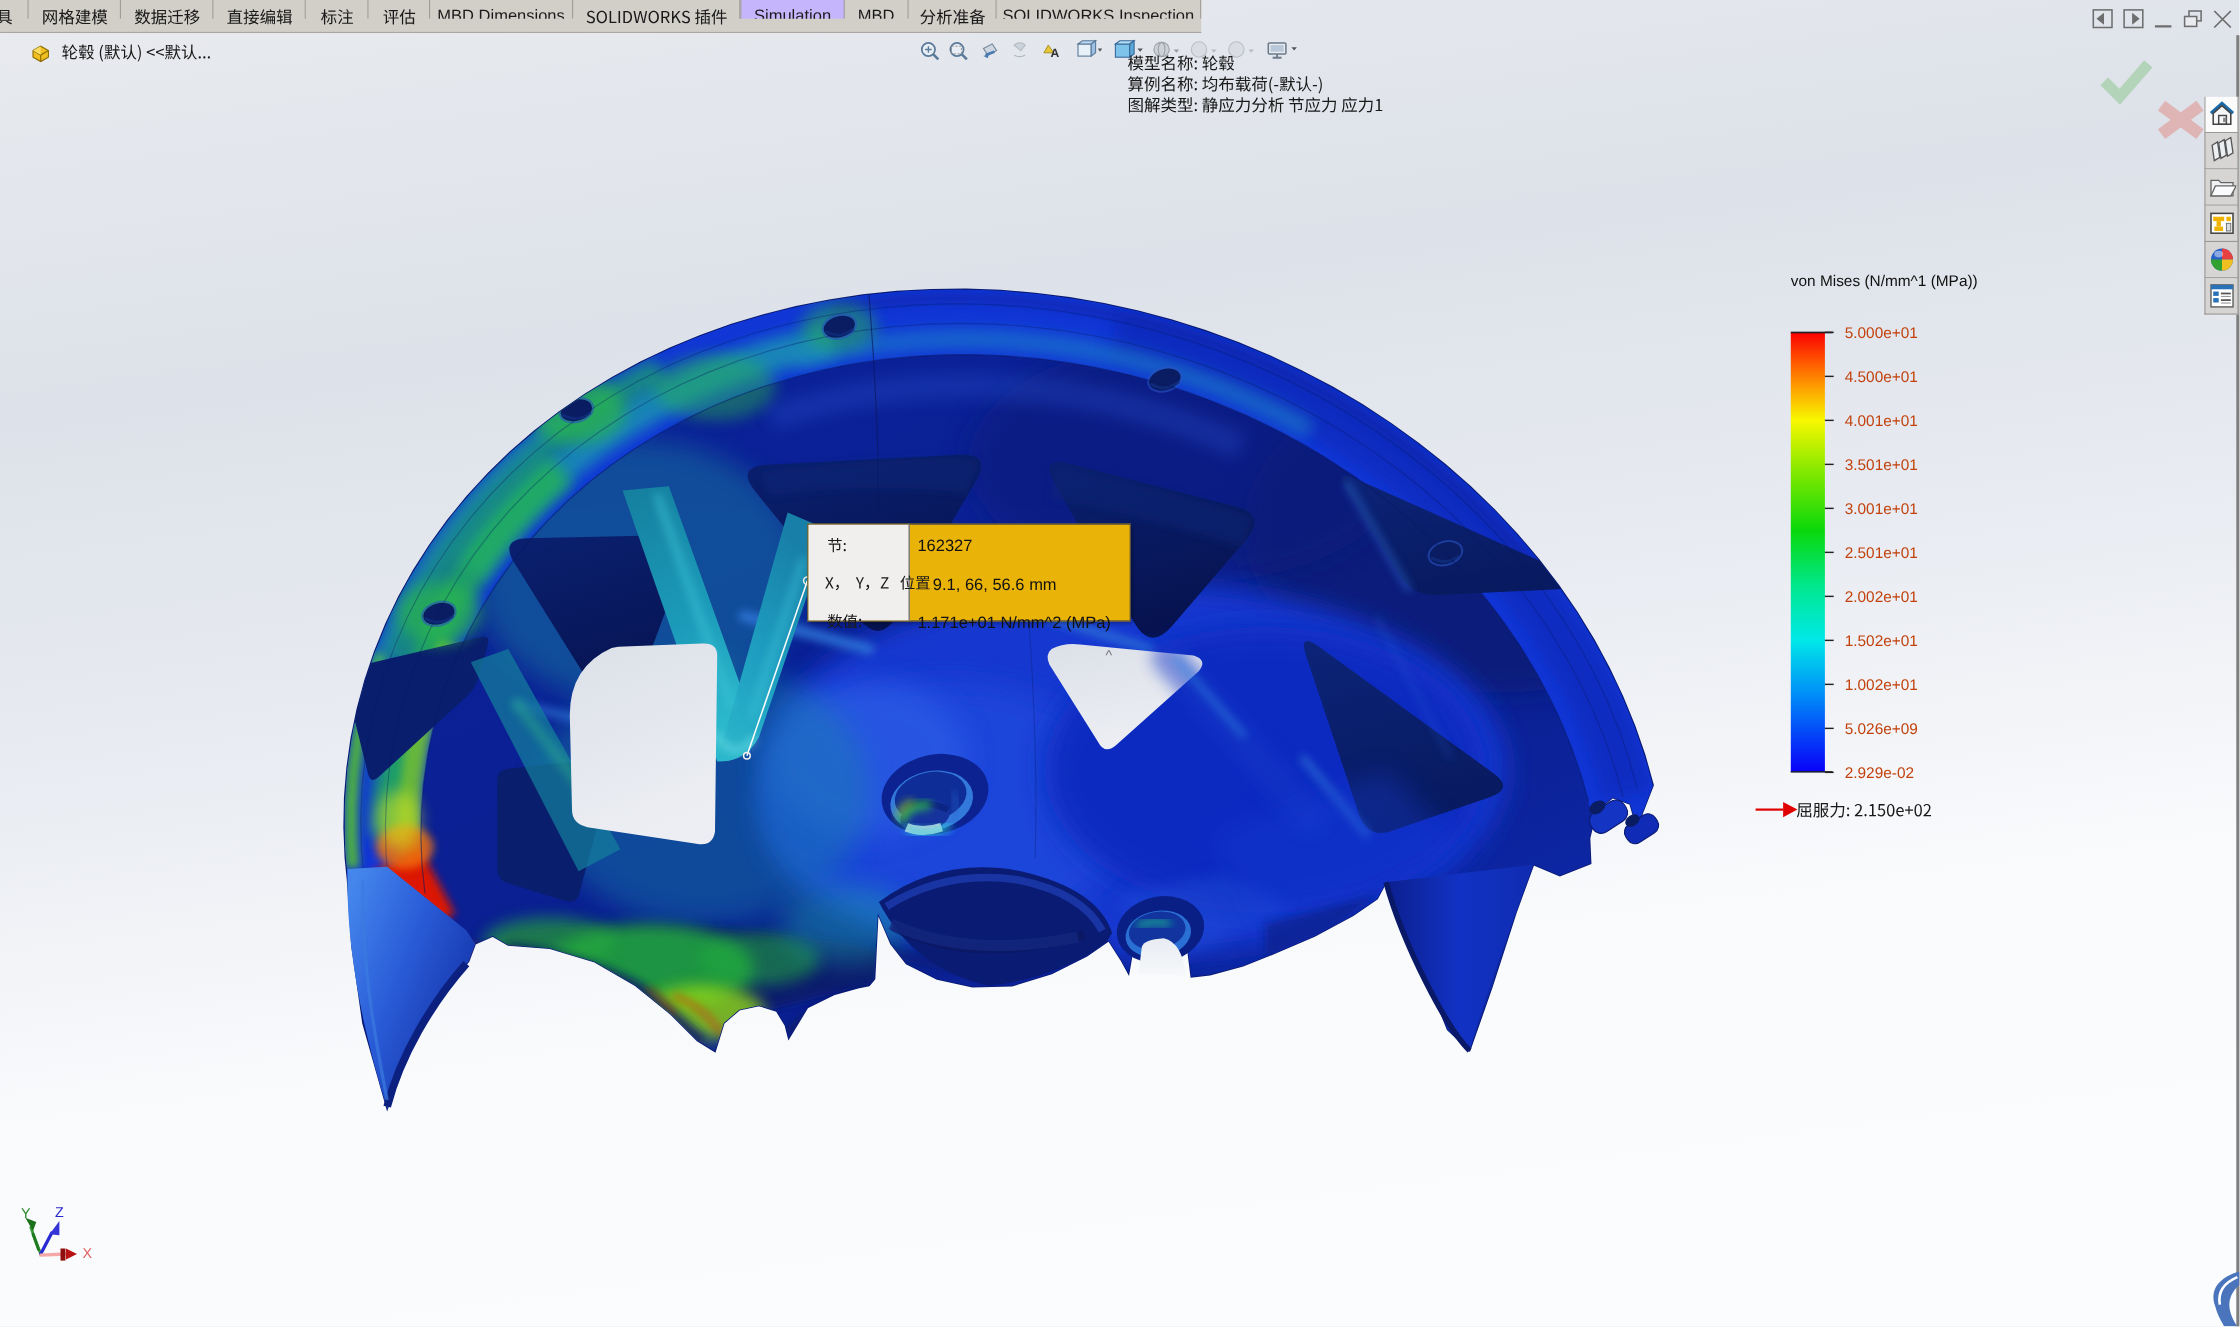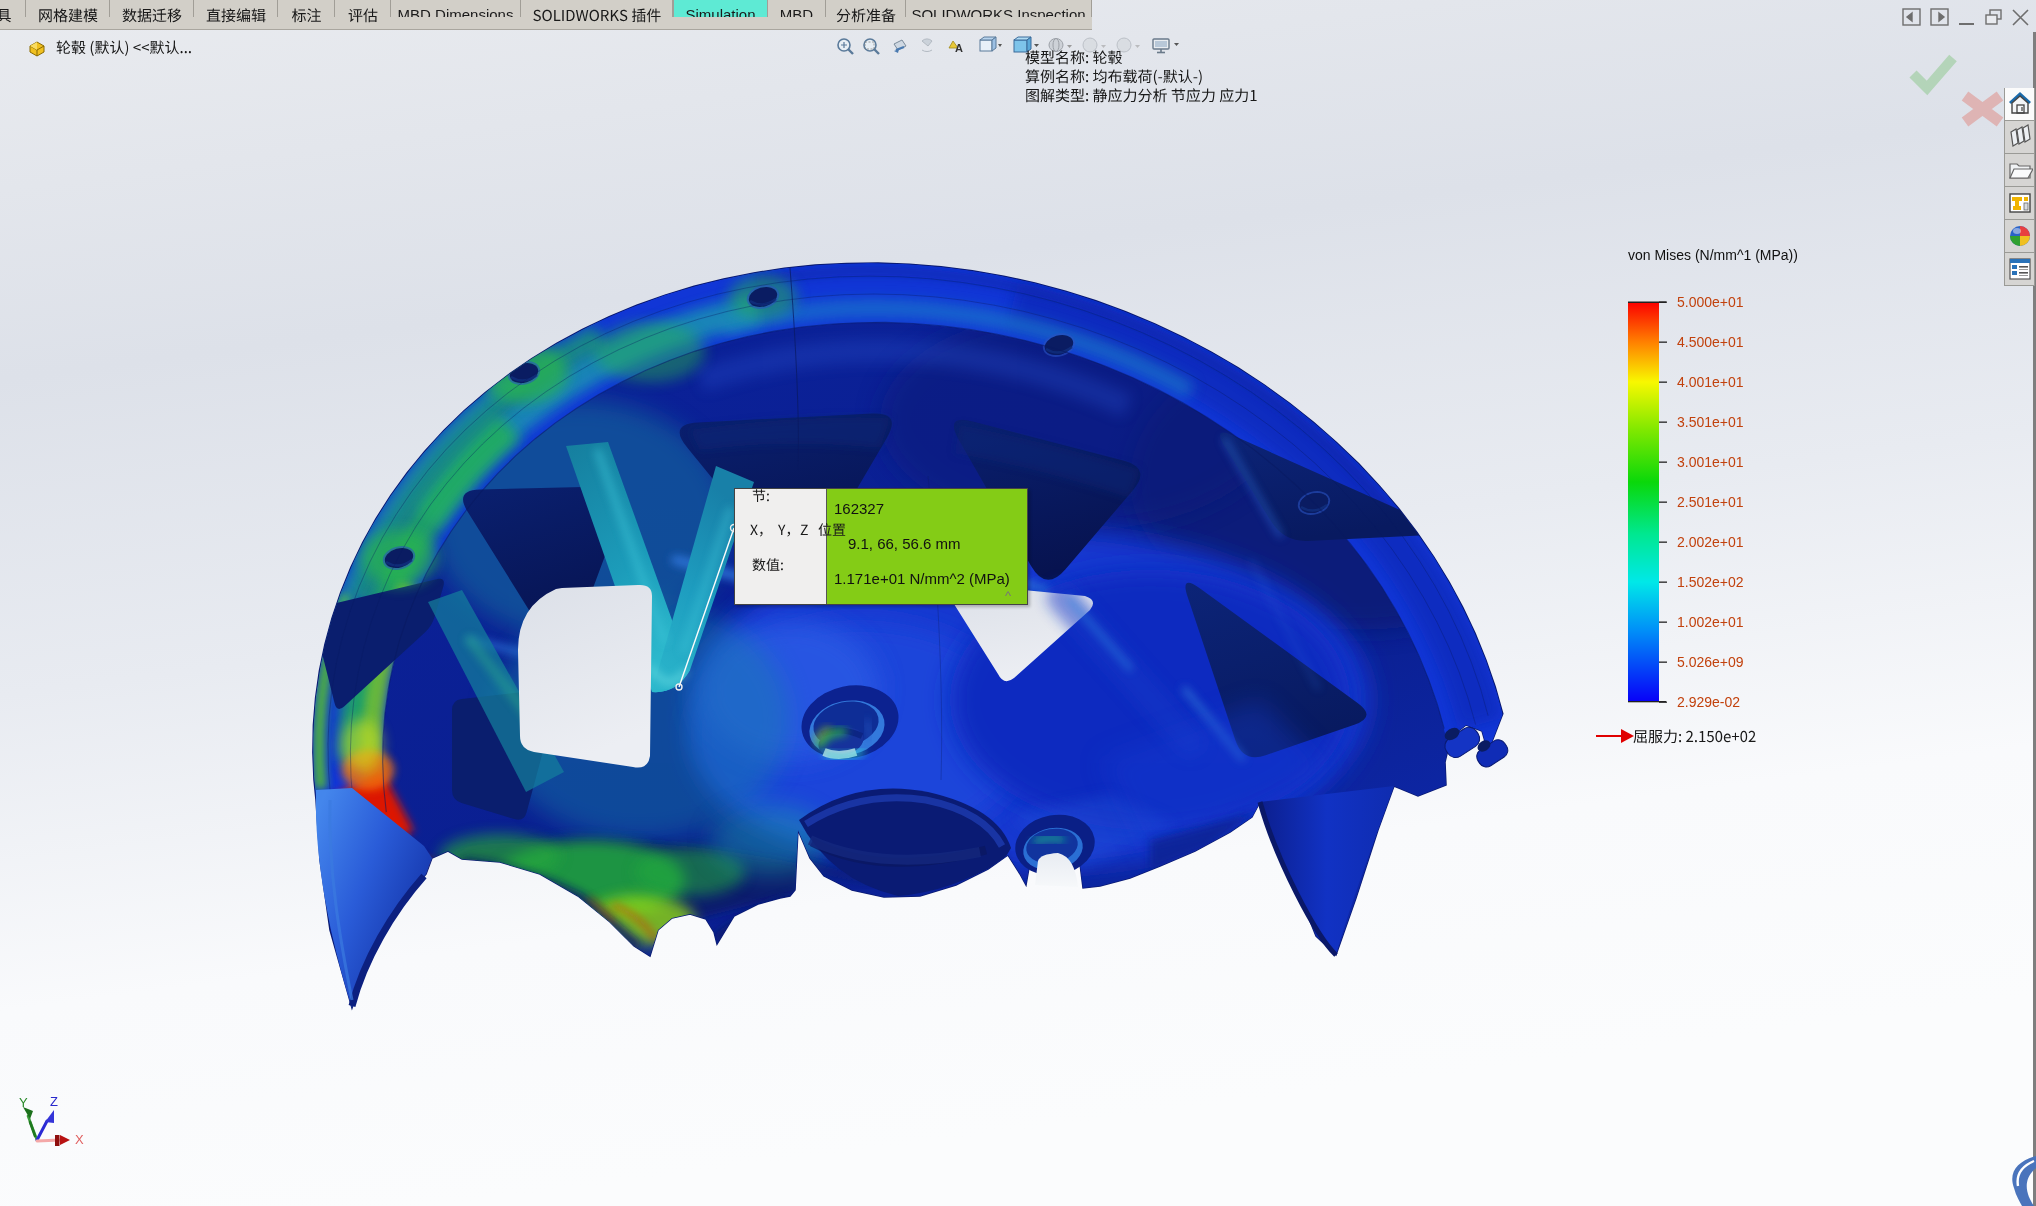--- a/index.html
+++ b/index.html
@@ -1,23 +1,23 @@
 <!DOCTYPE html>
 <html><head><meta charset="utf-8"><style>
 *{margin:0;padding:0;box-sizing:border-box}
 html,body{width:2036px;height:1206px;overflow:hidden;font-family:"Liberation Sans",sans-serif}
 #stage{position:relative;width:2036px;height:1206px;background:#e9ebef}
 #model{position:absolute;left:0;top:0}
 .tabbar{position:absolute;left:0;top:0;width:1092px;height:30px;background:#d2cfc8;border-bottom:1px solid #a9a69f}
 .tab{position:absolute;top:0;height:17px;border-right:1px solid #a19e97;color:#1a1a1a;font-size:15px;text-align:center;line-height:30px;white-space:nowrap;overflow:hidden}
-.tab.active{background:#5eead4;border-right:1px solid #a19e97;border-left:1px solid #a19e97}
+.tab.active{background:#c4b5fd;border-right:1px solid #a19e97;border-left:1px solid #a19e97}
 .ann{position:absolute;color:#111;font-size:15px;white-space:nowrap}
 .ll{position:absolute;left:1677px;font-size:14px;color:#c2410c;height:14px;line-height:14px}
 .tpb{position:absolute;left:2004px;width:31px;height:33px;border:1px solid #9a9a96;border-top:none;display:flex;align-items:center;justify-content:center}
-.tip{position:absolute;left:734px;top:488px;width:294px;height:117px;background:#84cc16;border:1.5px solid #444;box-shadow:2px 2px 3px rgba(0,0,0,0.25)}
+.tip{position:absolute;left:734px;top:476px;width:294px;height:89px;background:#eab308;border:1.5px solid #444;box-shadow:2px 2px 3px rgba(0,0,0,0.25)}
 .tipleft{position:absolute;left:0;top:0;width:92px;height:100%;background:#f0efee;border-right:1.2px solid #555}
 .tipv{position:absolute;left:99px;font-size:15px;color:#111;white-space:nowrap}
 #ov{position:absolute;left:0;top:0;pointer-events:none}
 </style></head>
 <body>
 <div id="stage">
 <svg id="model" width="2036" height="1206" viewBox="0 0 2036 1206">
 <defs>
  <linearGradient id="bgg" x1="0" y1="0" x2="0.22" y2="1">
    <stop offset="0" stop-color="#e9ebef"></stop>
@@ -346,21 +346,21 @@
         </g>
 </svg></div>
 <div class="ann" style="left:1628px;top:247px;font-size:14px">von Mises (N/mm^1 (MPa))</div>
 <div class="ll" style="top:295px">5.000e+01</div>
     <div class="ll" style="top:335px">4.500e+01</div>
     <div class="ll" style="top:375px">4.001e+01</div>
     <div class="ll" style="top:415px">3.501e+01</div>
     <div class="ll" style="top:455px">3.001e+01</div>
     <div class="ll" style="top:495px">2.501e+01</div>
     <div class="ll" style="top:535px">2.002e+01</div>
-    <div class="ll" style="top:575px">1.502e+02</div>
+    <div class="ll" style="top:575px">1.502e+01</div>
     <div class="ll" style="top:615px">1.002e+01</div>
     <div class="ll" style="top:655px">5.026e+09</div>
     <div class="ll" style="top:695px">2.929e-02</div>
 <svg style="position:absolute;left:1900px;top:5px" width="136" height="26" viewBox="0 0 136 26">
 <g fill="none" stroke="#6e6e6e" stroke-width="1.4">
 <rect x="3" y="4" width="17" height="16"></rect>
         <path d="M12,8 l-5,4 5,4 z" fill="#6e6e6e"></path>
 <rect x="31" y="4" width="17" height="16"></rect>
         <path d="M39,8 l5,4 -5,4 z" fill="#6e6e6e"></path>
 <line x1="59" y1="19" x2="74" y2="19" stroke-width="2"></line>

